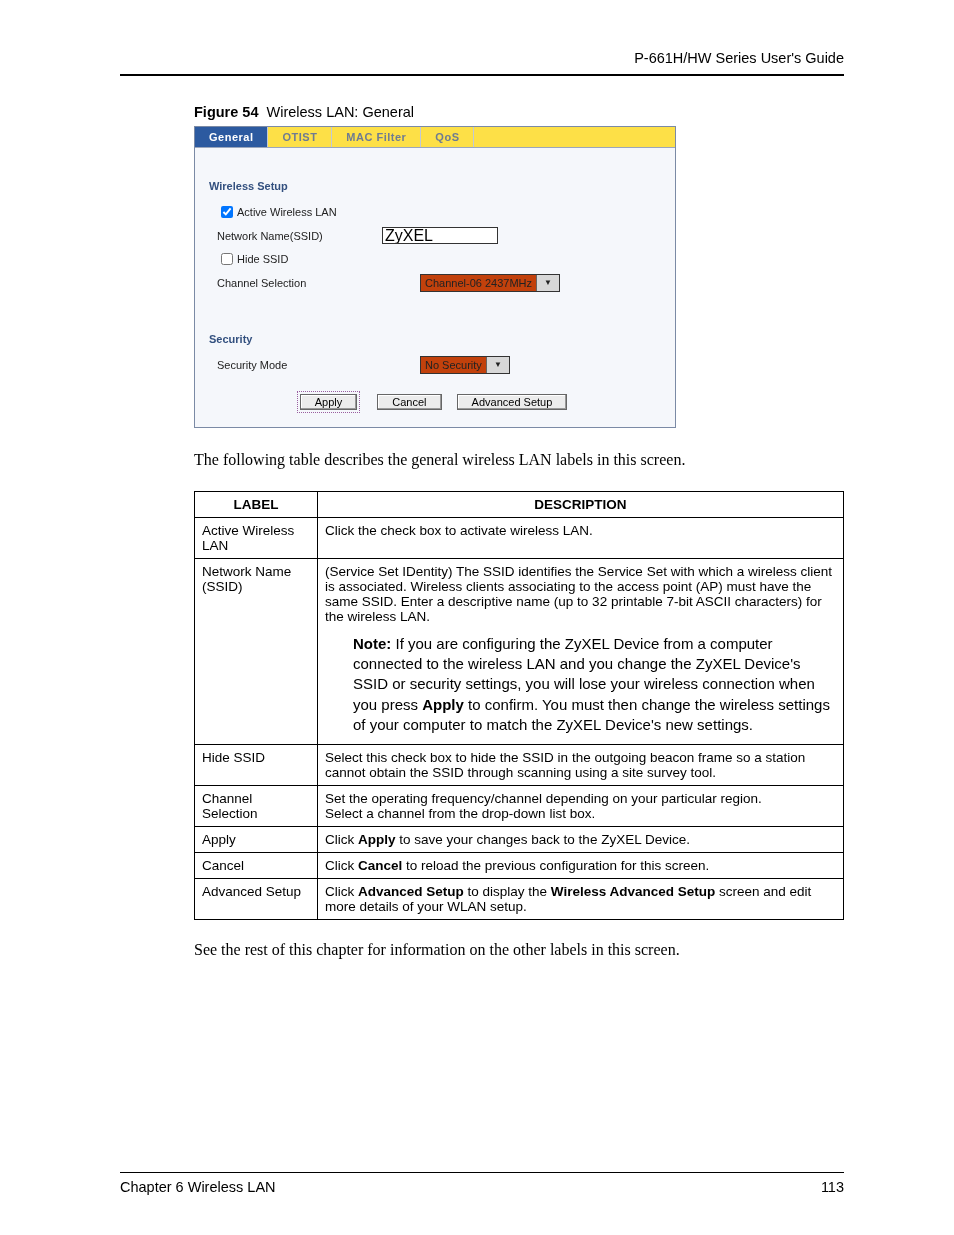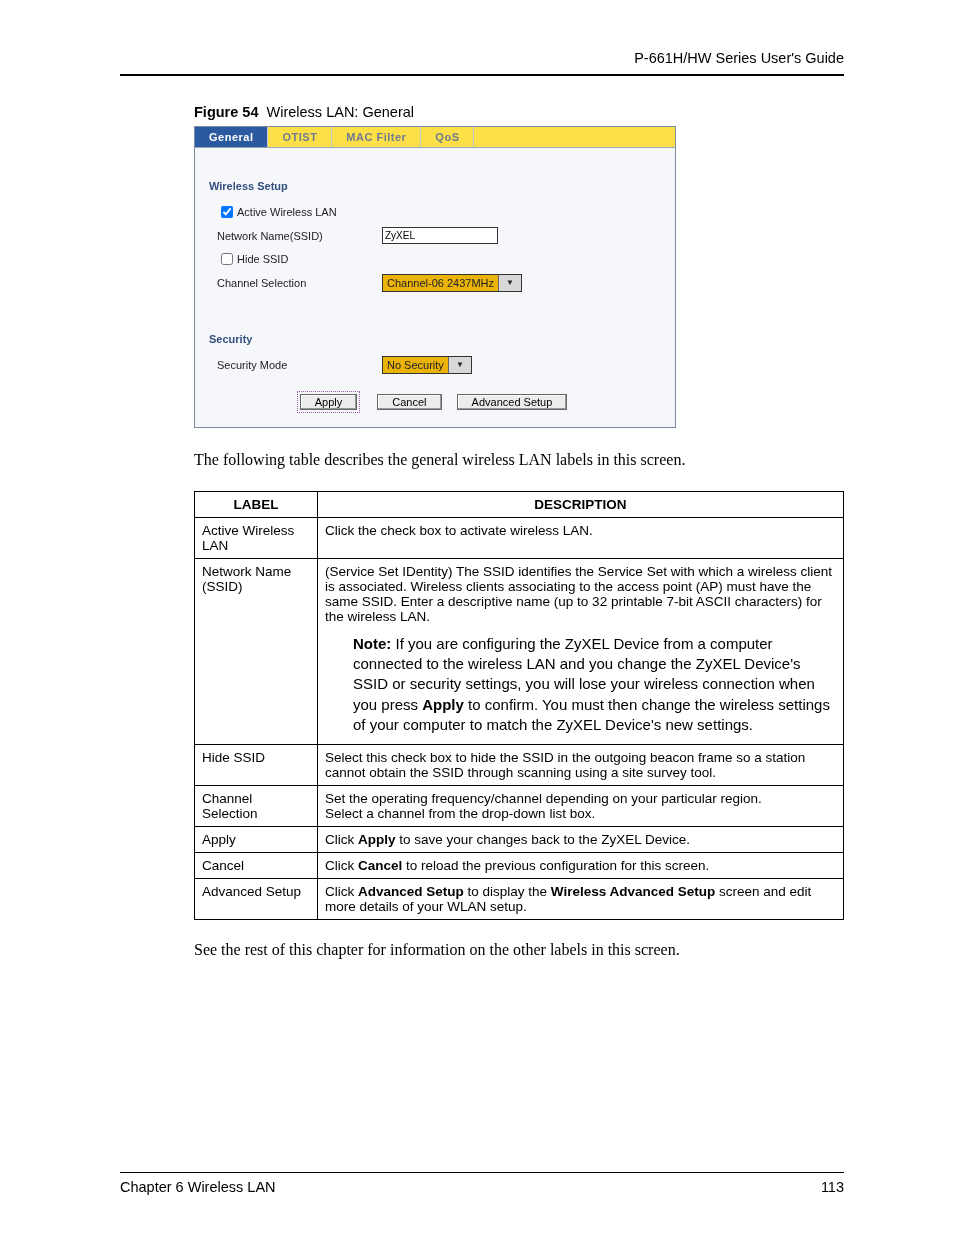--- a/index.html
+++ b/index.html
@@ -72,33 +72,34 @@
     display: flex;
     align-items: center;
     font-size: 11px;
     padding: 3px 0;
     color: #222;
   }
   .row .lbl { width: 165px; }
   .cb { width: 12px; height: 12px; margin-right: 4px; vertical-align: middle; }
   .txtin {
     width: 110px;
-    font-size: 10px;
+    font-size: 16px;
     border: 1px solid #333;
     height: 15px;
     padding: 0 2px;
     background: #fff;
   }
   .dd {
     display: inline-flex;
     align-items: stretch;
     border: 1px solid #333;
     height: 16px;
-    background: #eab308;
-    font-size: 11px;
+    background: #c2410c;
+    font-size: 11px;
+    margin-left: 38px;
   }
   .dd span { padding: 0 4px; line-height: 16px; }
   .dd .arrow {
     width: 14px;
     background: #d8d8d8;
     border-left: 1px solid #666;
     display:flex; align-items:center; justify-content:center;
     font-size: 8px;
   }
   .btnrow {

